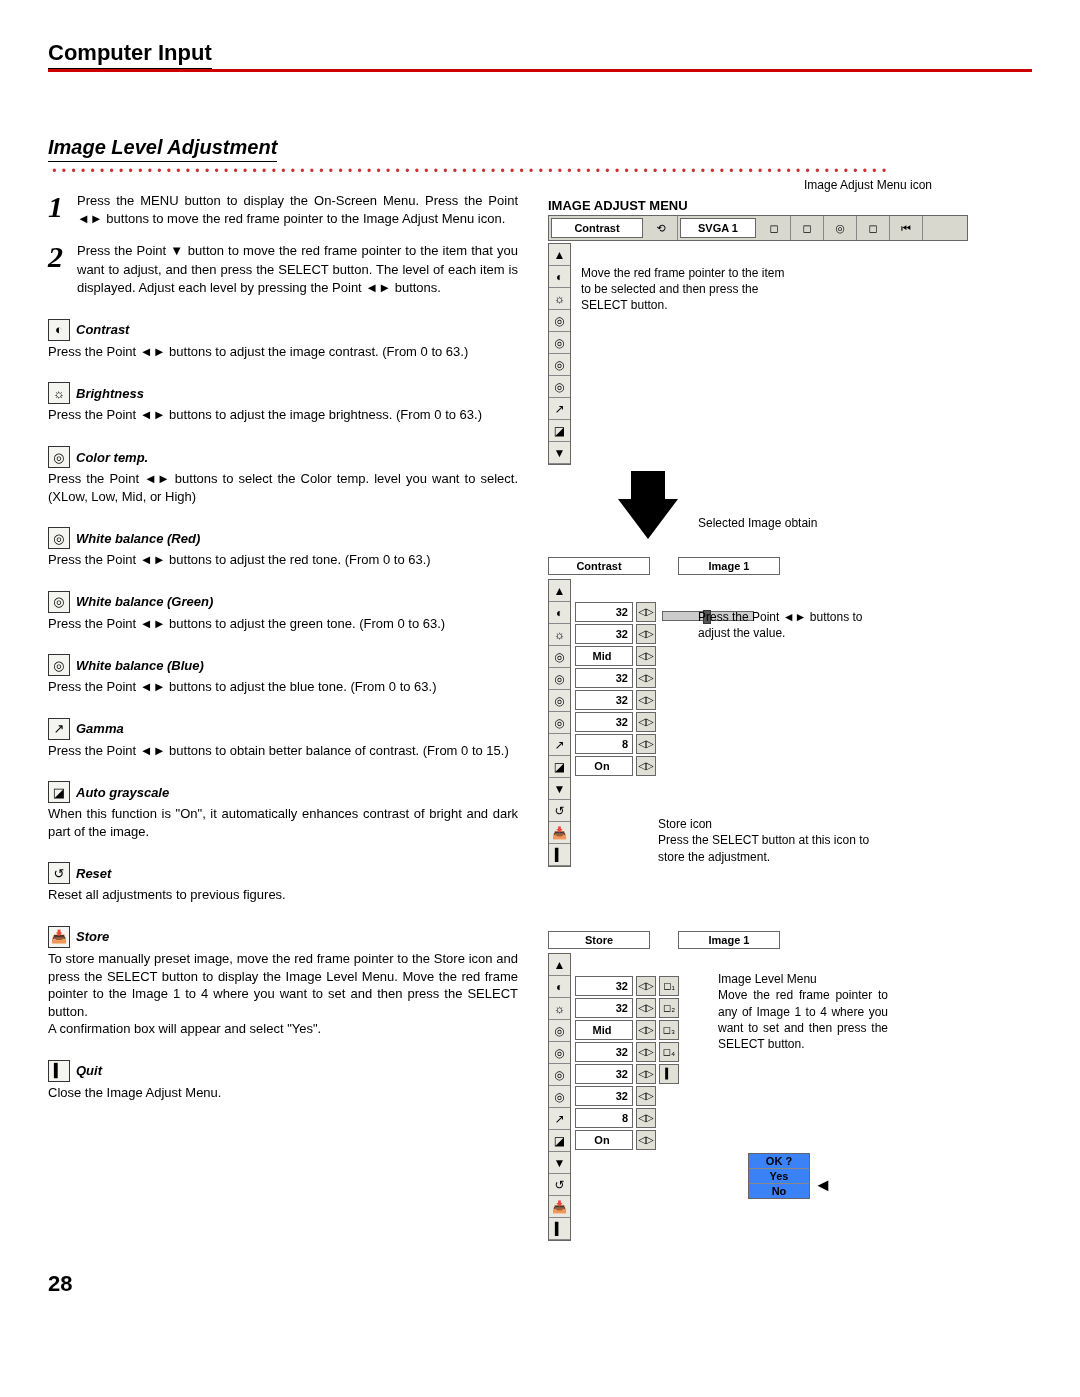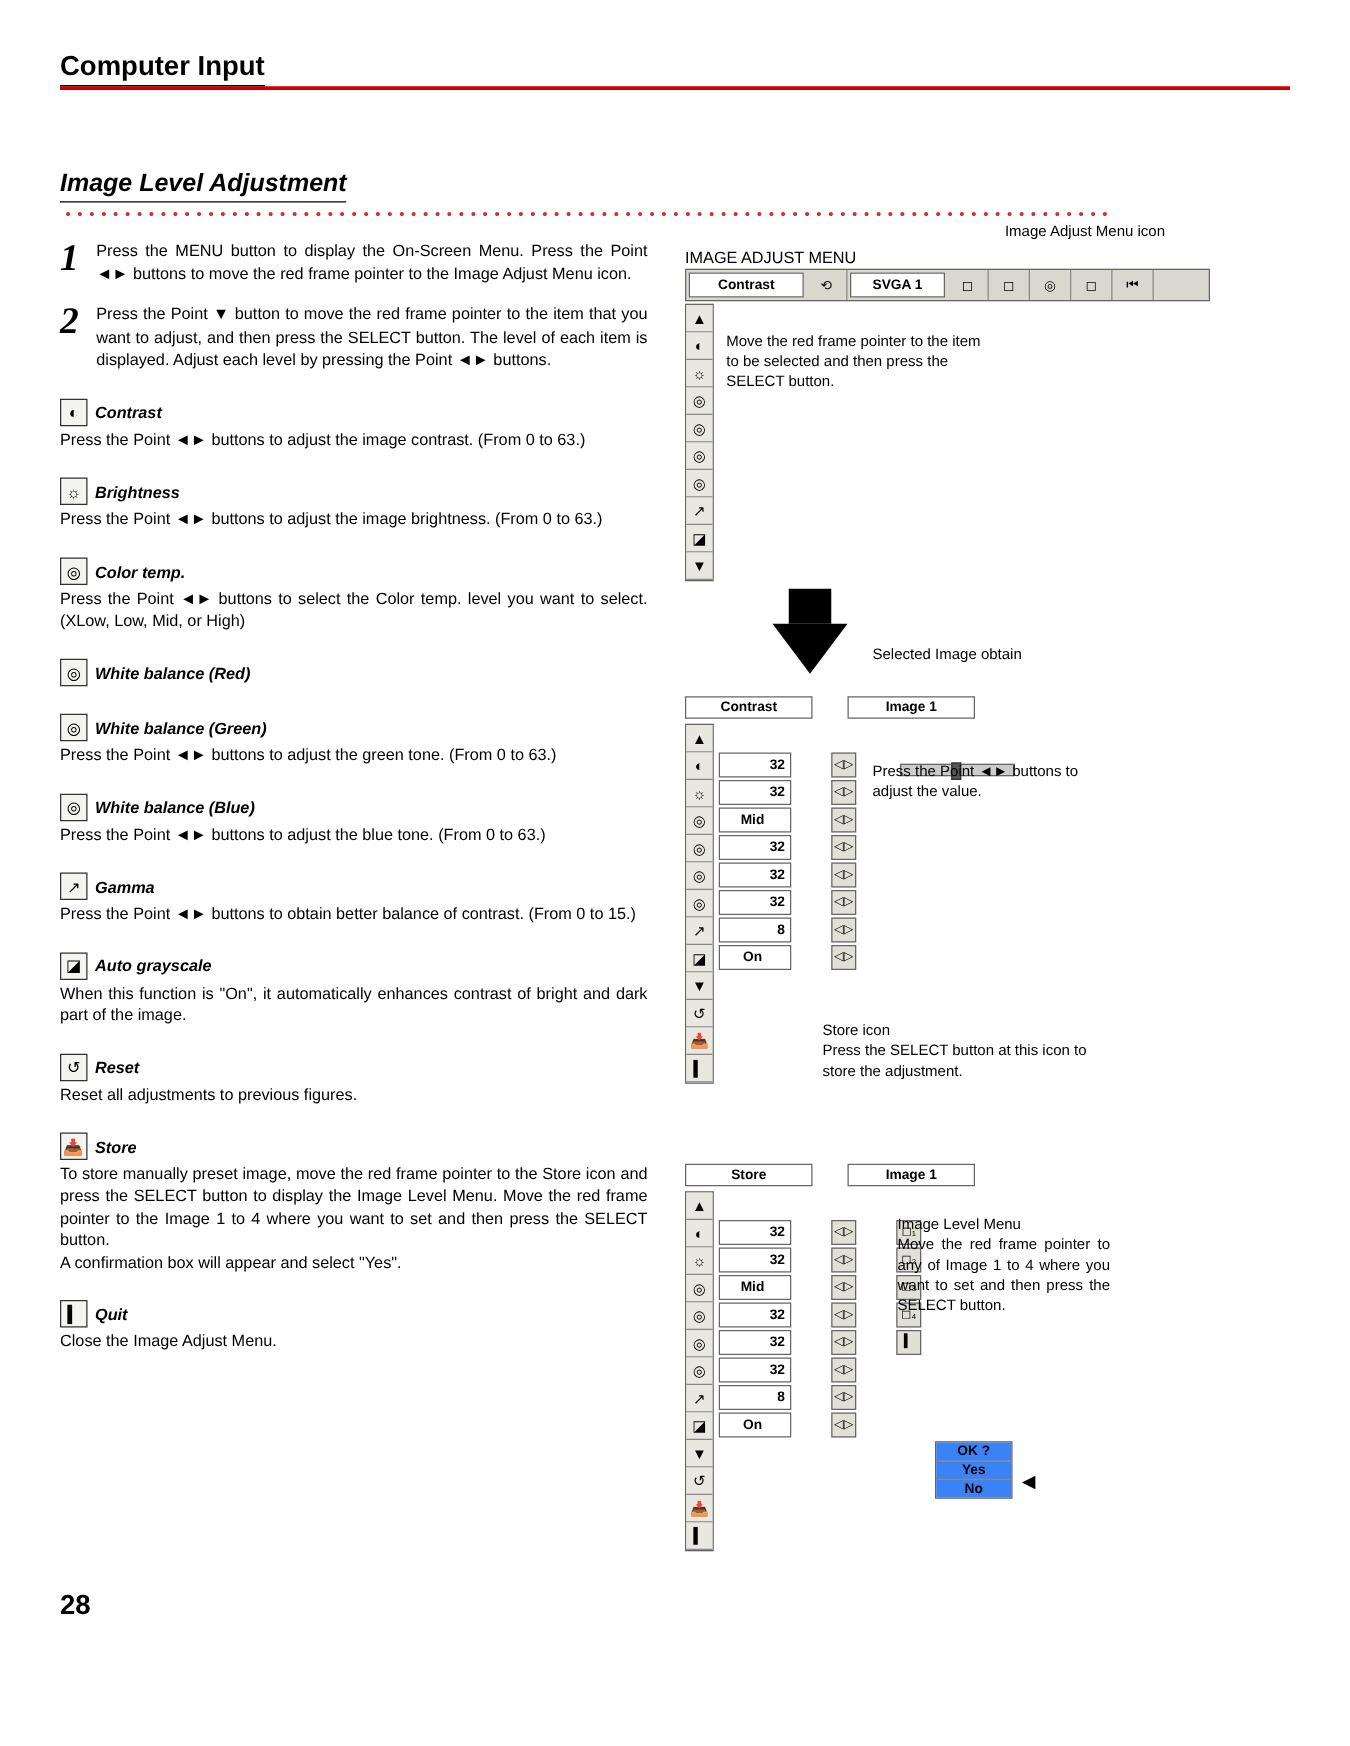--- a/index.html
+++ b/index.html
@@ -94,21 +94,21 @@
     font-size: 13px;
   }
   .item-desc {
     font-size: 13px;
     text-align: justify;
     line-height: 1.35;
   }
 
   
   .fig-label {
-    font-weight: normal;
+    font-weight: bold;
     font-size: 13px;
   }
   .caption {
     font-size: 12px;
     line-height: 1.35;
   }
   .icon-label-sm {
     font-size: 12px;
     text-align: center;
   }
@@ -146,21 +146,20 @@
     background: #e8e8e0;
   }
   .values-col {
     display: inline-block;
     vertical-align: top;
   }
   .value-row {
     display: flex;
     height: 22px;
     align-items: center;
-    gap: 29px;
   }
   .value-box {
     width: 52px;
     height: 18px;
     background: #fff;
     border: 1px solid #666;
     font-size: 11px;
     text-align: right;
     padding-right: 4px;
     margin-left: 4px;
@@ -268,20 +267,21 @@
           <span class="item-label">Color temp.</span>
         </div>
         <div class="item-desc">Press the Point ◄► buttons to select the Color temp. level you want to select. (XLow, Low, Mid, or High)</div>
       </div>
 
       <div class="item-block">
         <div class="item-head">
           <span class="item-icon">◎</span>
           <span class="item-label">White balance (Red)</span>
         </div>
+        <div class="item-desc">Press the Point ◄► buttons to adjust the red tone.  (From 0 to 63.)</div>
       </div>
 
       <div class="item-block">
         <div class="item-head">
           <span class="item-icon">◎</span>
           <span class="item-label">White balance (Green)</span>
         </div>
         <div class="item-desc">Press the Point ◄► buttons to adjust the green tone.  (From 0 to 63.)</div>
       </div>
 

